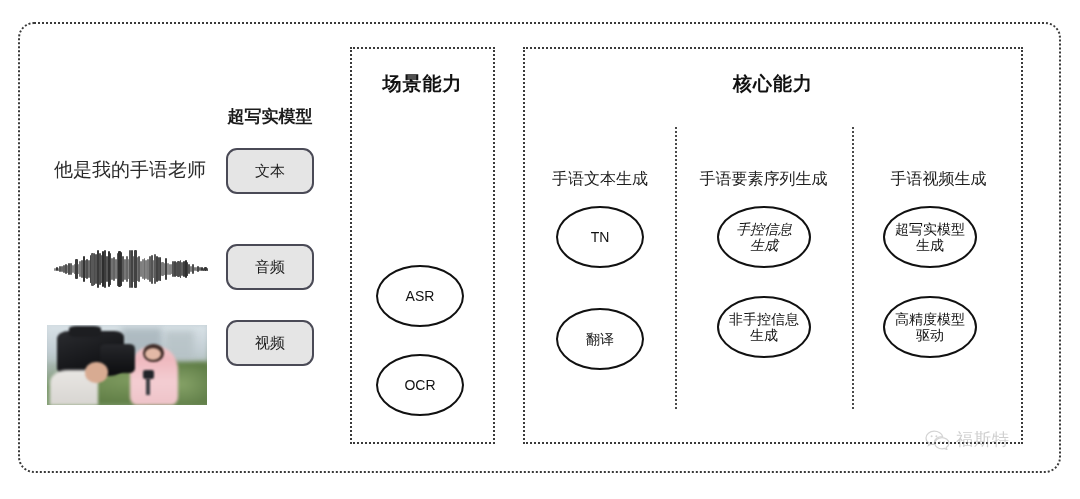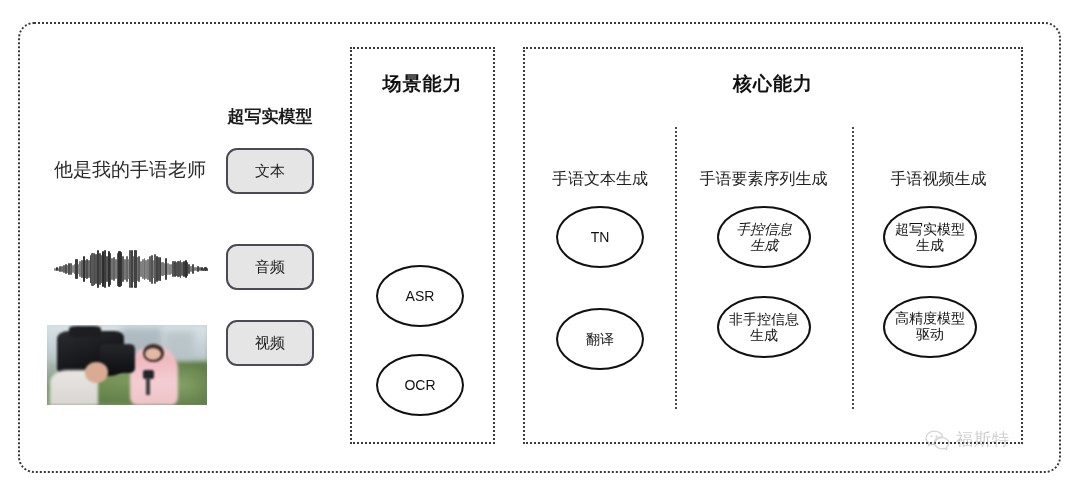--- a/index.html
+++ b/index.html
@@ -284,21 +284,21 @@
       </span>
     </div>
 
     <div class="col-title" style="left:327px;width:173px;top:120px;">手语视频生成</div>
     <div class="ellipse wide" style="left:358px;top:157px;">
       <span style="padding:0 2px;">
         <span class="lbl">超写实模型</span>
         <span class="lbl">生成</span>
       </span>
     </div>
-    <div class="ellipse wide" style="left:358px;top:247px;font-family:Liberation Mono, monospace;">
+    <div class="ellipse wide" style="left:358px;top:247px;">
       <span style="padding:0 2px;">
         <span class="lbl">高精度模型</span>
         <span class="lbl">驱动</span>
       </span>
     </div>
   </div>
 
   <div id="watermark">
     <span>
       <svg width="26" height="20" viewBox="0 0 26 20" aria-hidden="true">

